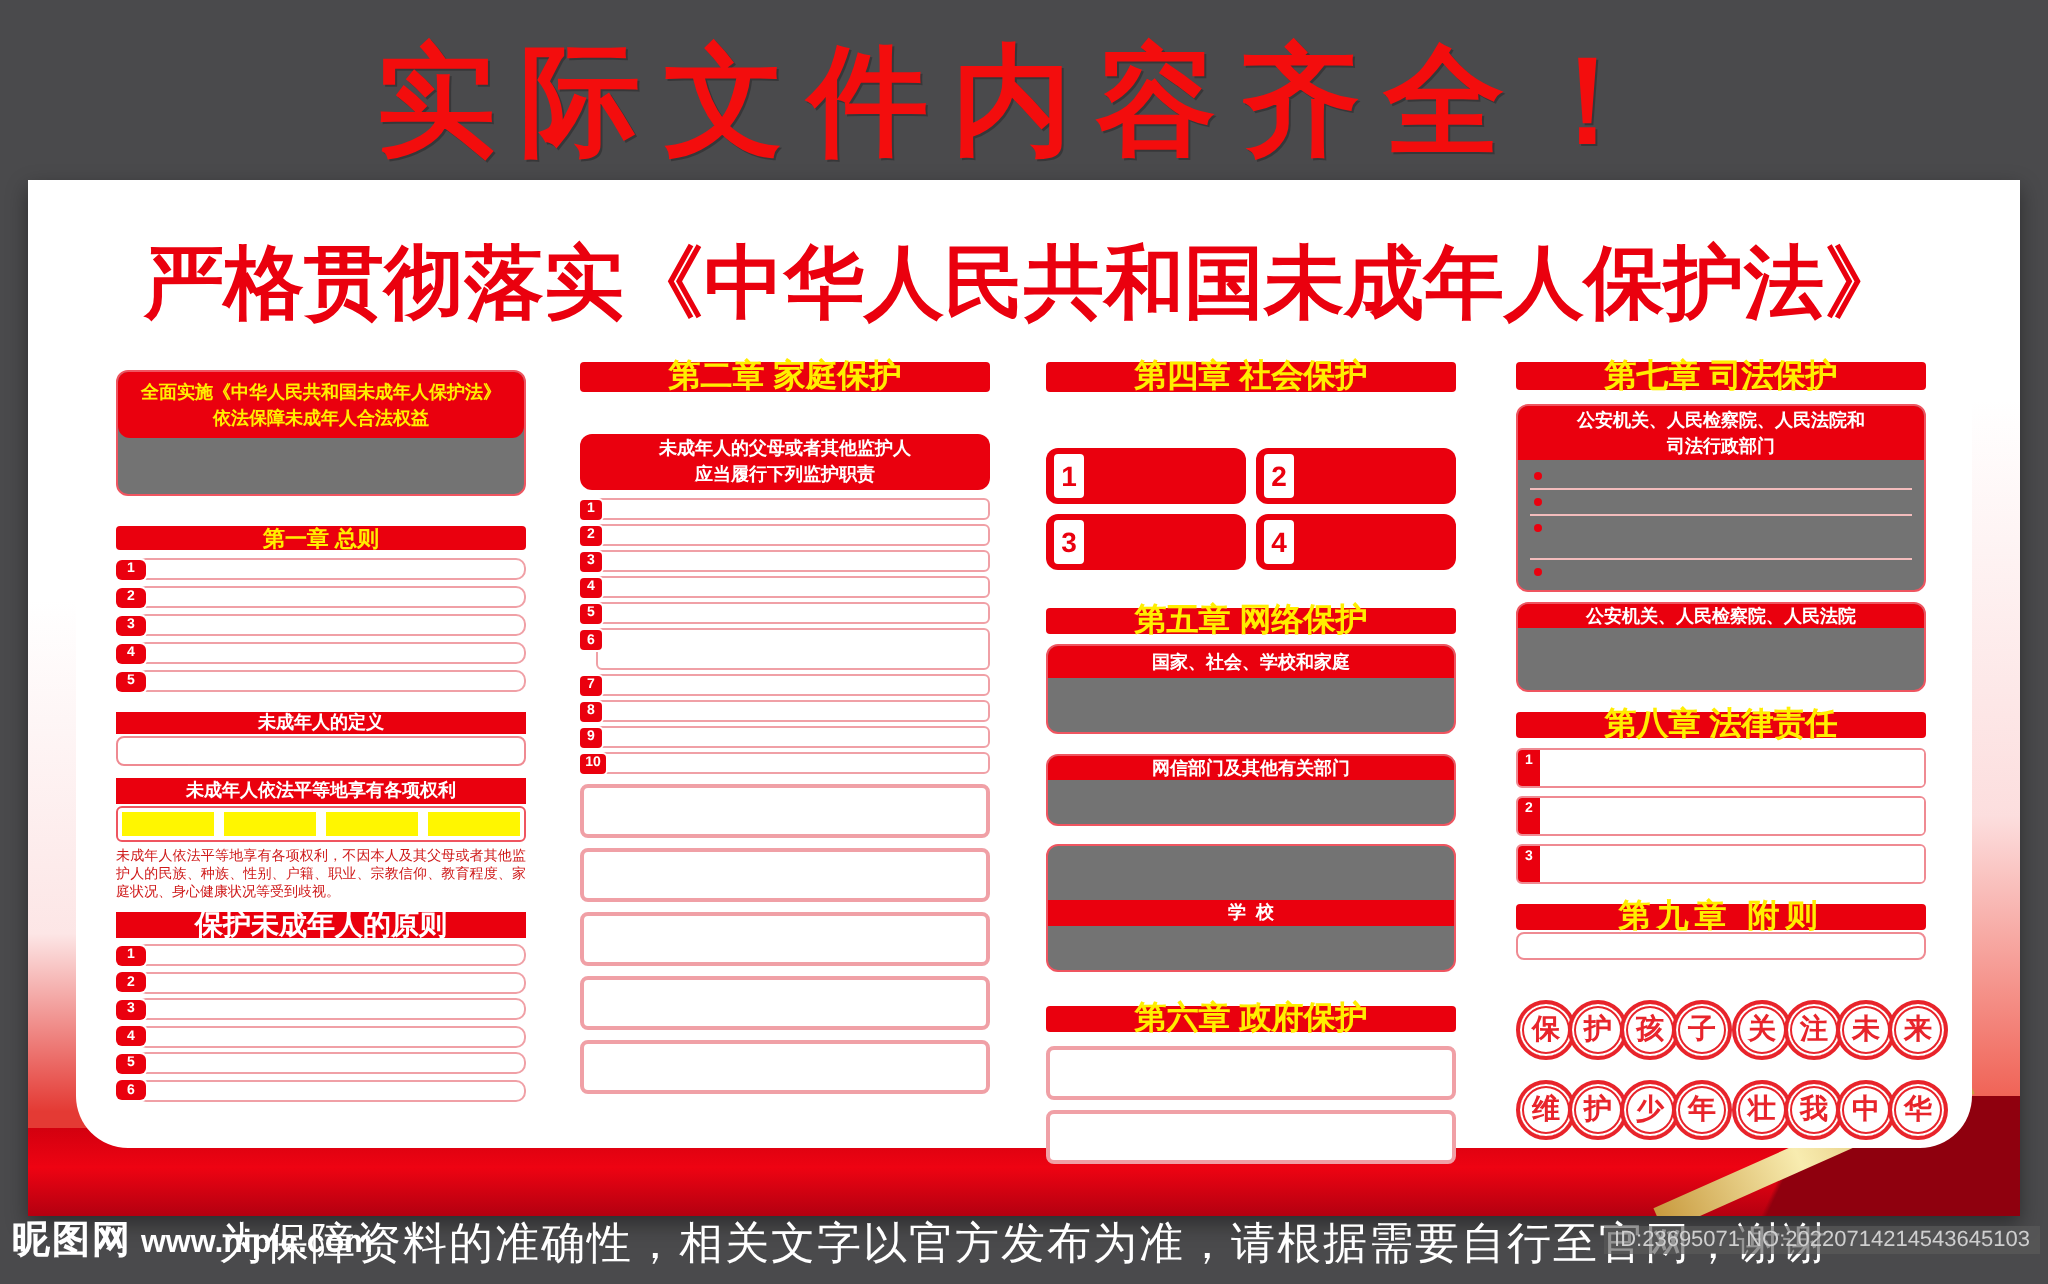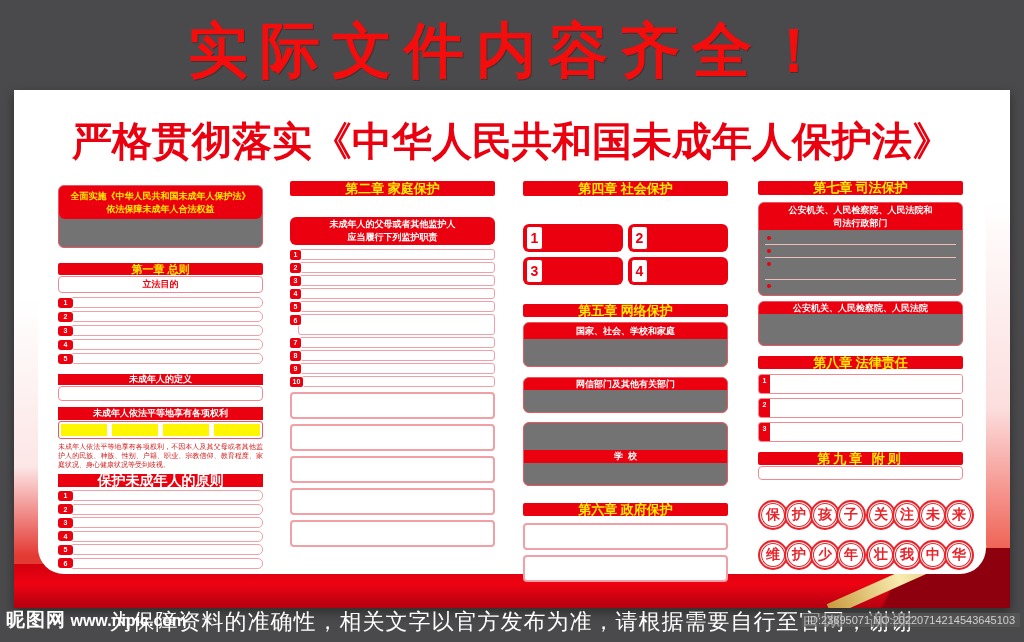--- a/index.html
+++ b/index.html
@@ -25,21 +25,21 @@
                background:linear-gradient(90deg,#c89a3e,#f8ecb0 45%,#c89a3e);
                transform:rotate(-24deg);}
   .card{position:absolute;left:24px;right:24px;top:6px;bottom:34px;background:#fff;
         border-radius:8px 8px 26px 26px;}
   .title{position:absolute;top:24px;left:0;right:0;text-align:center;color:#ea000e;
          font-size:40px;font-weight:900;letter-spacing:0px;white-space:nowrap;}
   
   .col{position:absolute;top:91px;width:205px;}
   .col1{left:44px;} .col2{left:276px;} .col3{left:509px;} .col4{left:744px;}
   .chap{background:#ea000e;color:#ffee00;font-weight:bold;text-align:center;
-        font-size:13px;border-radius:2px;display:flex;align-items:center;justify-content:center;}
+        font-size:16px;border-radius:2px;display:flex;align-items:center;justify-content:center;}
   .subhdr{background:#ea000e;color:#fff;font-weight:bold;text-align:center;font-size:9px;}
   .cbox{border:1px solid #ef5560;border-radius:6px;overflow:hidden;background:#737373;}
   .cbox .chd{background:#ea000e;color:#fff;font-weight:bold;text-align:center;font-size:9px;
              display:flex;flex-direction:column;justify-content:center;border-radius:0 0 4px 4px;}
   .cbox .chd.yellow{color:#ffee00;}
   .wbox{background:#fff;border:1px solid #ef8a92;border-radius:4px;}
   .numrow{display:flex;align-items:center;}
   .numtab{background:#ea000e;color:#fff;font-weight:bold;font-size:7px;line-height:1;
           display:flex;align-items:center;justify-content:center;flex:0 0 auto;
           border-radius:3px;box-shadow:0 0 0 1px #fff;z-index:1;}
@@ -88,21 +88,20 @@
   <div class="col col1">
     <div class="cbox" style="margin-top:4px;">
       <div class="chd yellow" style="height:33px;font-size:9px;border-radius:0 0 6px 6px;">
         <div>全面实施《中华人民共和国未成年人保护法》</div>
         <div>依法保障未成年人合法权益</div>
       </div>
       <div style="height:28px;"></div>
     </div>
 
     <div class="chap" style="height:12px;margin-top:15px;font-size:11px;">第一章 总则</div>
-    <div class="wbox" style="height:15px;display:flex;align-items:center;justify-content:center;color:#ea000e;font-weight:bold;font-size:9px;margin-top:1px;">立法目的</div>
 
     <div style="margin-top:4px;">
       <div class="numrow" style="margin-bottom:3px;">
         <div class="numtab" style="width:15px;height:10px;">1</div>
         <div class="pill" style="height:9px;margin-left:-5px;"></div>
         </div>
       <div class="numrow" style="margin-bottom:3px;">
         <div class="numtab" style="width:15px;height:10px;">2</div>
         <div class="pill" style="height:9px;margin-left:-5px;"></div>
         </div>

